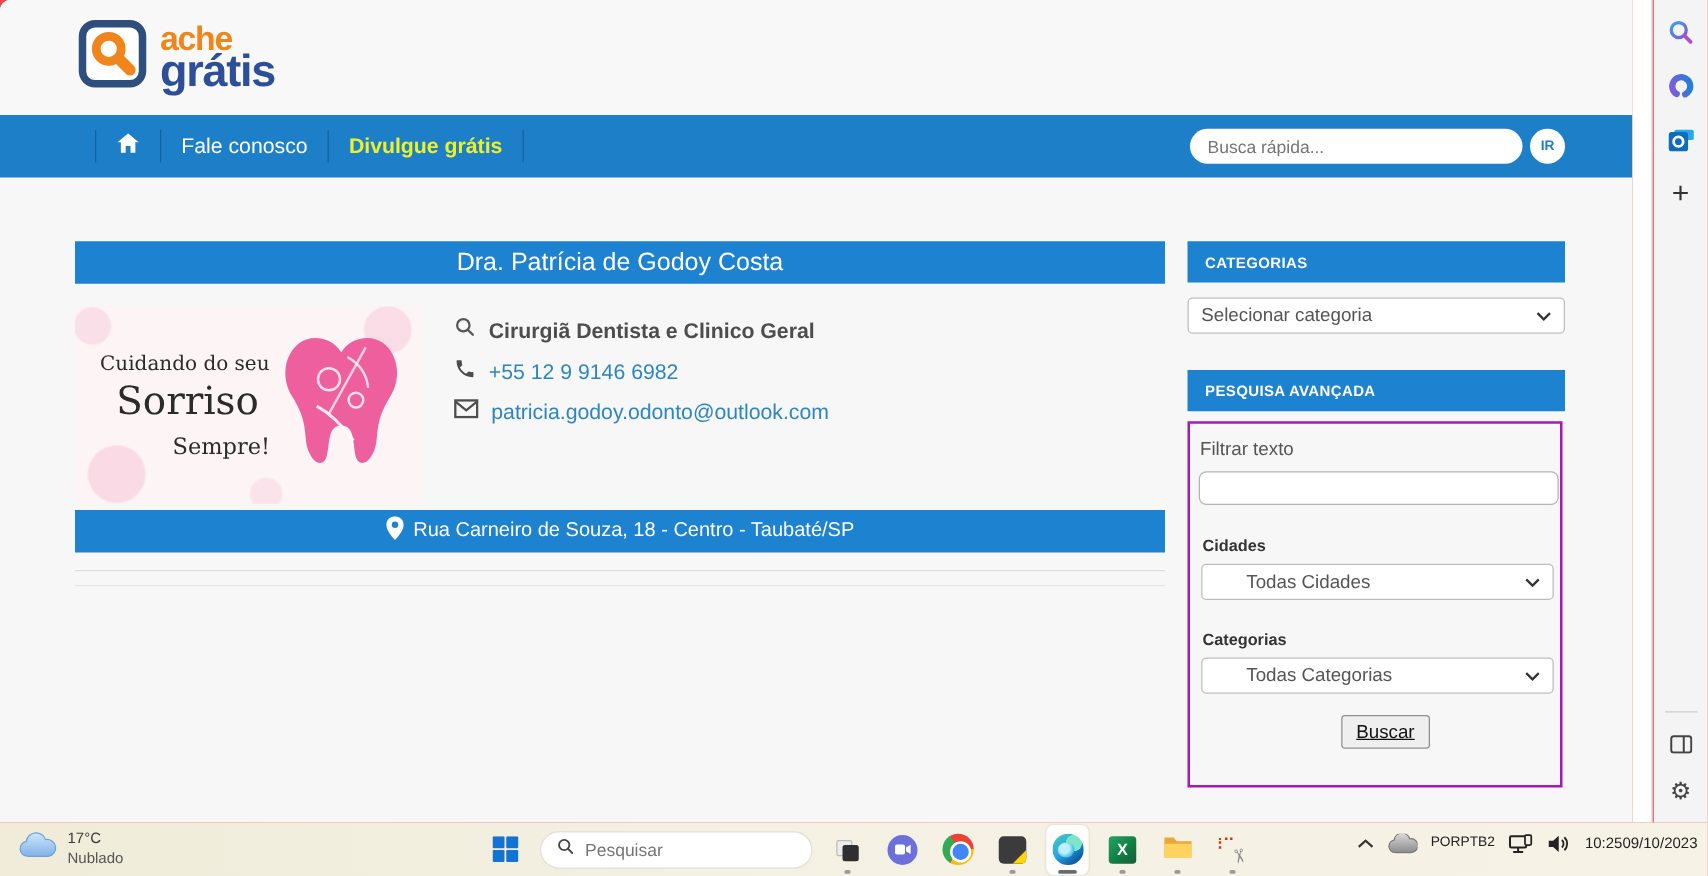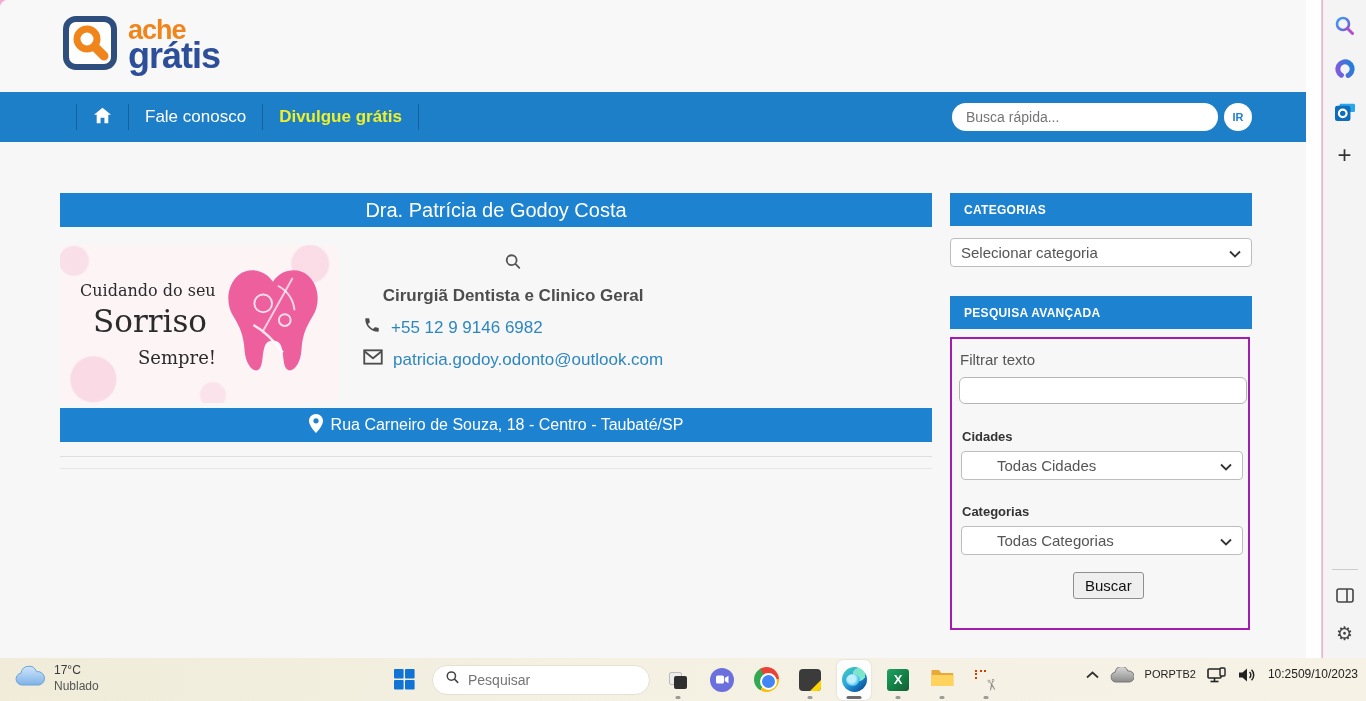--- a/index.html
+++ b/index.html
@@ -1,17 +1,17 @@
 <!DOCTYPE html>
 <html><head>
 <meta charset="utf-8">
 <style>
   * { margin:0; padding:0; box-sizing:border-box; }
   body { font-family:"Liberation Sans", sans-serif; background:#fff; }
-  .screen { position:relative; width:1366px; height:701px; overflow:hidden; background:#f9a8d4; }
+  .screen { position:relative; width:1366px; height:701px; overflow:hidden; background:#ef4444; }
 
   
   .viewport { position:absolute; left:0; top:0; width:1306px; height:658px; background:#f7f7f7; border-top-left-radius:8px; overflow:hidden; }
   .scrollstrip { position:absolute; left:1306px; top:0; width:16px; height:658px; background:#fff; border-right:1px solid #d9d9d9; }
 
   
   .site-header { position:absolute; left:0; top:0; width:100%; height:92px; background:#f8f8f8; }
   .logo { position:absolute; left:62px; top:15px; display:flex; align-items:center; gap:10px; cursor:pointer; }
   .logo-text { line-height:0.82; letter-spacing:-1px; font-weight:bold; }
   .logo-ache { display:block; font-size:27px; color:#f0851c; }
@@ -40,34 +40,34 @@
                       radial-gradient(circle at 5% 10%, rgba(238,150,185,.22) 0 14px, transparent 16px),
                       radial-gradient(circle at 55% 95%, rgba(238,150,185,.18) 0 12px, transparent 14px); }
   .biz-card .l1 { position:absolute; left:20px; top:36px; font-family:"DejaVu Serif", serif; font-size:16px; color:#2b2b2b; }
   .biz-card .l2 { position:absolute; left:33px; top:58px; font-family:"DejaVu Serif", serif; font-size:31px; color:#2b2b2b; }
   .biz-card .l3 { position:absolute; left:78px; top:102px; font-family:"DejaVu Serif", serif; font-size:18px; color:#2b2b2b; }
   .tooth { position:absolute; right:16px; top:14px; }
 
   
   .contact { position:absolute; left:363px; top:253px; display:flex; flex-direction:column; gap:10px; }
   .contact-row { display:flex; align-items:center; gap:10px; font-size:17px; }
-  .contact-row.cat { color:#4d4d4d; font-weight:bold;flex-direction:column; }
+  .contact-row.cat { color:#4d4d4d; font-weight:bold; }
   .contact-row a { color:#2e86c1; text-decoration:none; cursor:pointer; }
 
   
   .side-head { position:absolute; width:302px; height:33px; background:#1d82d0; color:#fff; font-size:12px; font-weight:bold; display:flex; align-items:center; padding-left:14px; letter-spacing:.3px; }
   .head-cat { left:950px; top:193px; } .head-adv { left:950px; top:296px; }
   .fake-select { position:absolute; height:29px; background:#fff; border:1px solid #bdbdbd; border-radius:4px; display:flex; align-items:center; justify-content:space-between; padding:0 10px; font-size:15px; color:#555; cursor:pointer; }
   .sel-cat { left:950px; top:238px; width:302px; }
   .adv-panel { position:absolute; left:950px; top:337px; width:300px; height:293px; border:2px solid #a21caf; }
   .adv-label { position:absolute; font-size:15px; color:#555; }
   .adv-input { position:absolute; left:7px; top:38px; width:288px; height:27px; border:1px solid #b5b5b5; border-radius:6px; background:#fff; outline:none; padding:0 8px; font-size:14px; }
   .bold-label { position:absolute; font-size:13px; font-weight:bold; color:#333; }
   .sel-in-panel { width:282px; left:9px;padding-left:35px; }
-  .buscar { position:absolute; left:121px; top:233px; padding:4px 11px; font-size:15px; color:#111; background:#efefef; border:1px solid #8f8f8f; border-radius:3px; cursor:pointer; font-family:"Liberation Sans",sans-serif; }
+  .buscar { position:absolute; left:121px; top:233px; padding:4px 11px; font-size:15px; color:#111; background:#efefef; border:1px solid #8f8f8f; border-radius:3px; cursor:pointer; font-family:"Liberation Sans",sans-serif;text-decoration:underline; }
 
   
   .rail { position:absolute; left:1323px; top:0; width:43px; height:658px; background:#f4f4f4; display:flex; flex-direction:column; align-items:center; padding:13px 0 12px; gap:17px; }
   .rail-ico { width:26px; height:26px; display:flex; align-items:center; justify-content:center; cursor:pointer; }
   .rail-bottom { margin-top:auto; display:flex; flex-direction:column; align-items:center; gap:12px; }
   .rail-div { width:26px; height:1px; background:#ccc; }
   .glyph { color:#444; }
   .plus-glyph { font-size:24px; font-weight:300; color:#333; }
   .gear-glyph { font-size:19px; }
 

